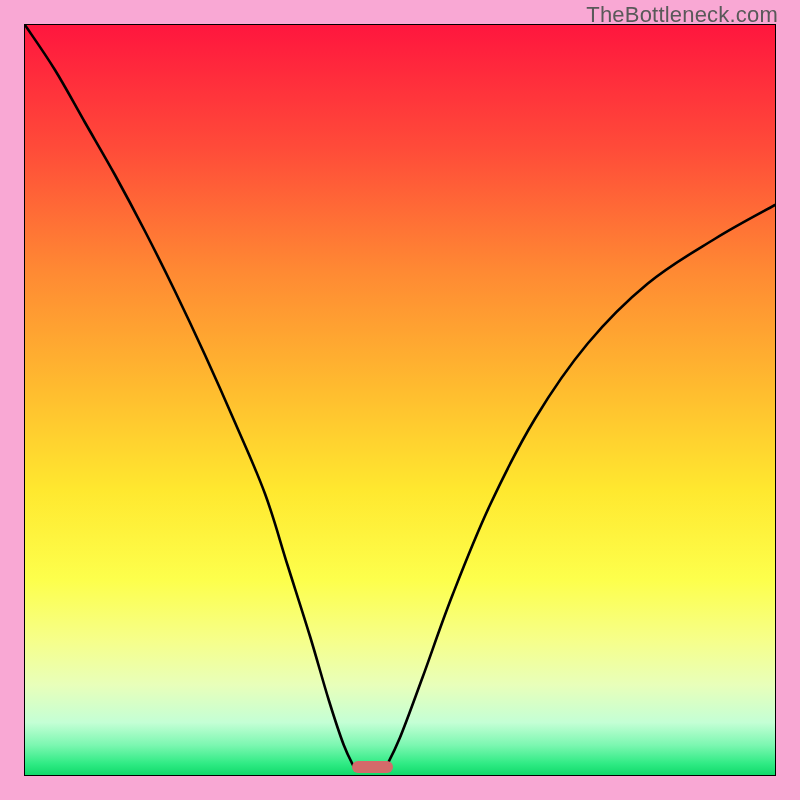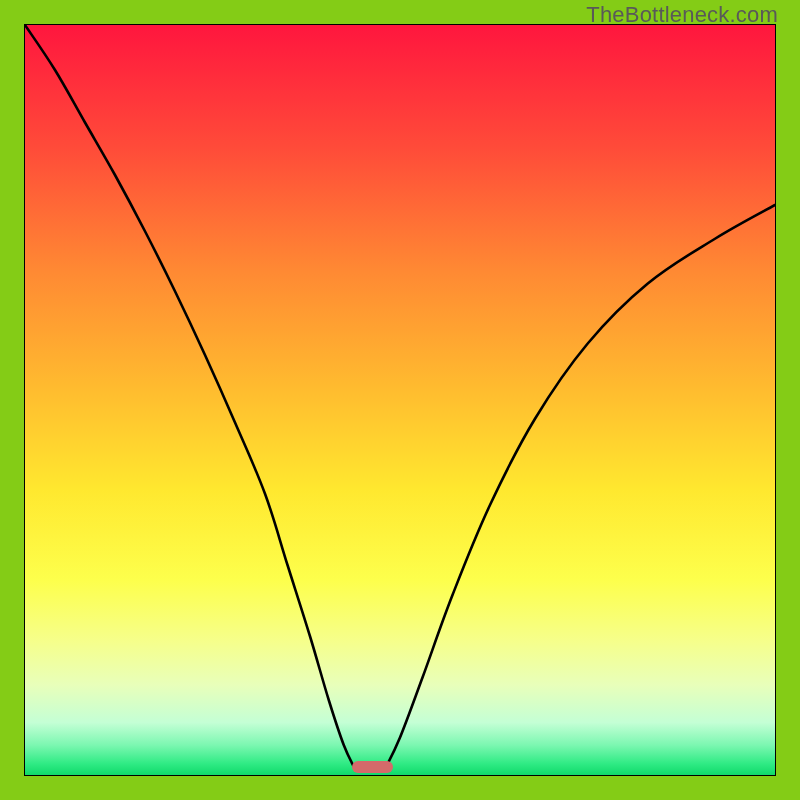--- a/index.html
+++ b/index.html
@@ -2,21 +2,21 @@
 <html><head>
 <meta charset="utf-8">
 <style>
   * { margin: 0; padding: 0; box-sizing: border-box; }
   html, body { width: 800px; height: 800px; overflow: hidden; }
   body { background: #000; position: relative; font-family: Arial, Helvetica, sans-serif; }
 
   .frame {
     position: absolute;
     inset: 0;
-    background: #84cc16;
+    background: #f9a8d4;
   }
   .plot-area {
     position: absolute;
     left: 24px;
     top: 24px;
     width: 752px;
     height: 752px;
     overflow: hidden;
     background: linear-gradient(
       to bottom,

